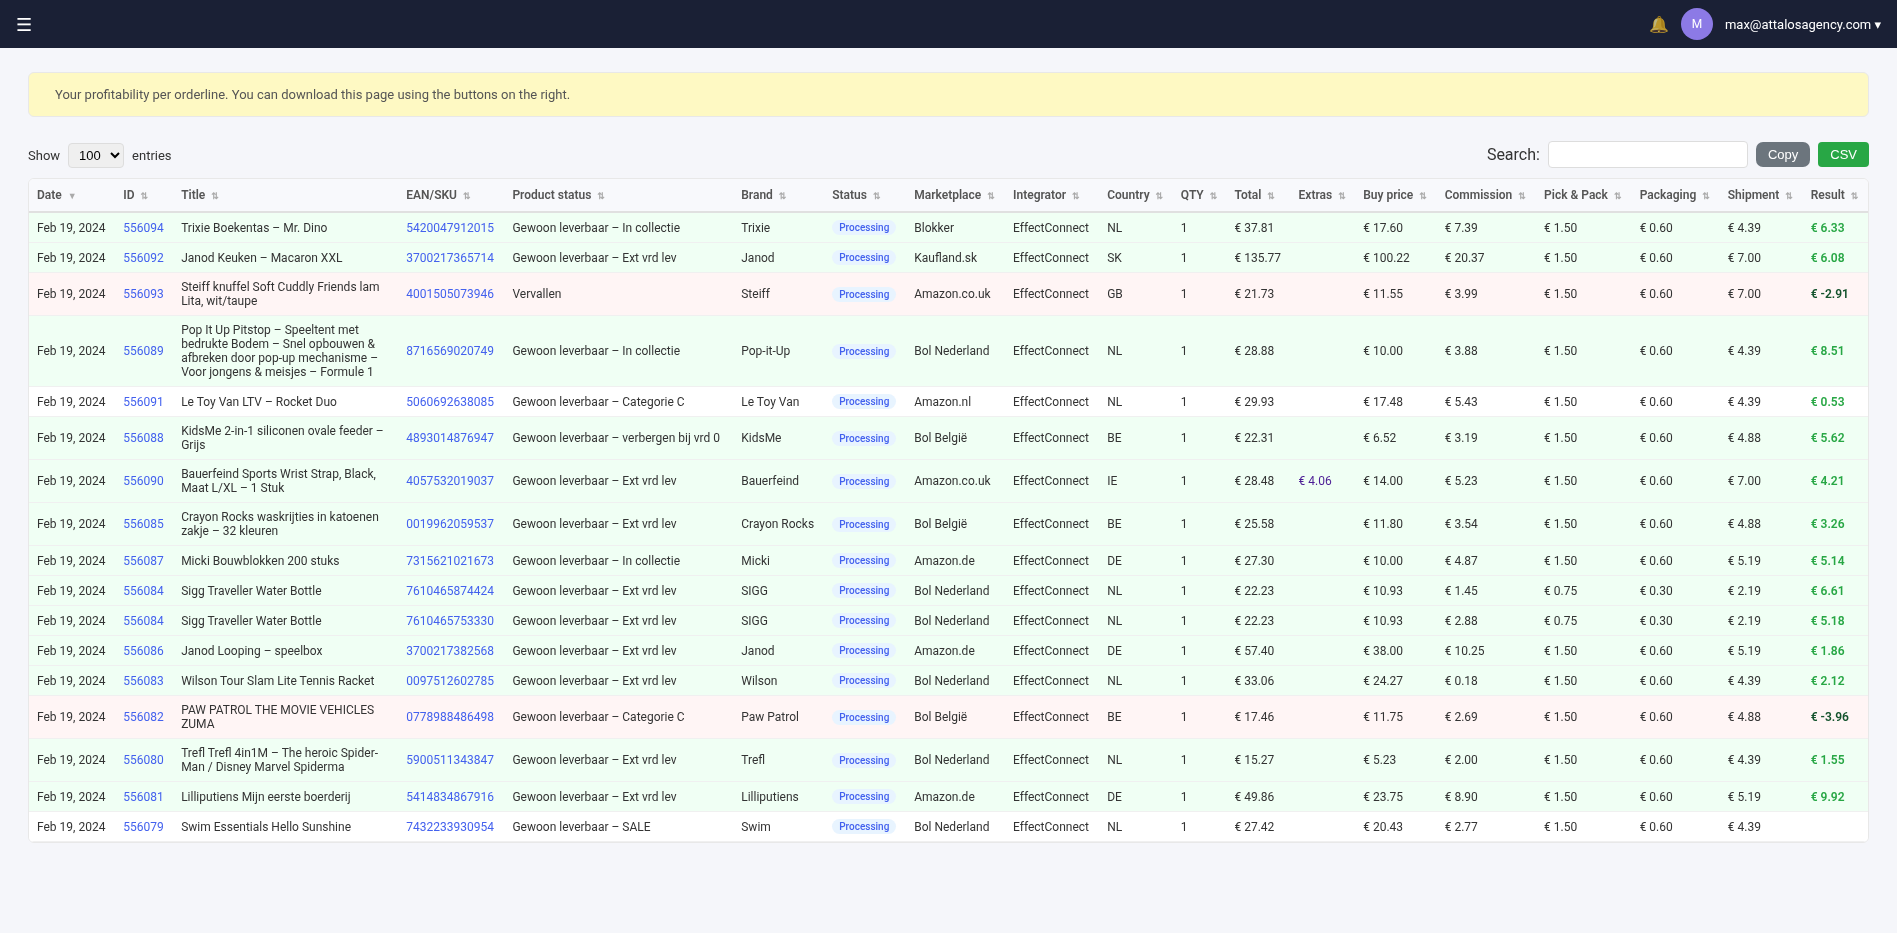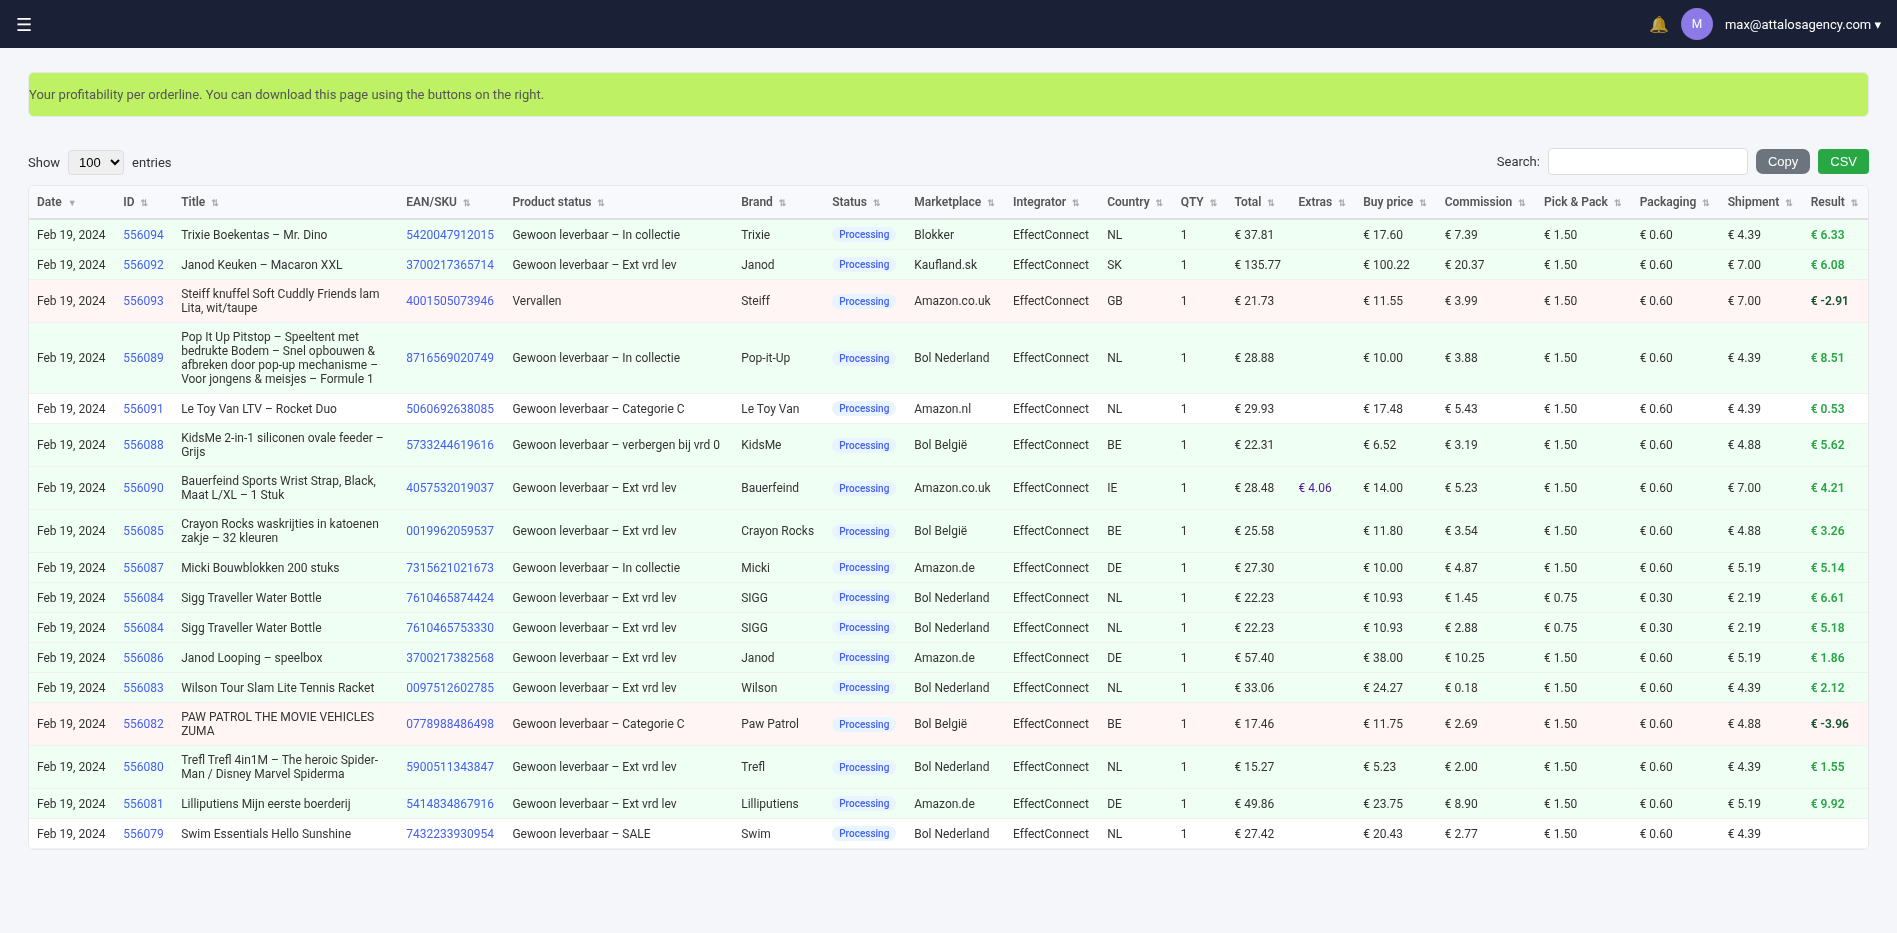--- a/index.html
+++ b/index.html
@@ -38,30 +38,30 @@
       position: absolute; top: -4px; right: -4px; background: #f86c6b;
       width: 14px; height: 14px; border-radius: 50%; font-size: 9px; display: flex; align-items: center; justify-content: center;
     }
     .refresh-btn {
       background: #4361ee; color: #fff; border: none; width: 34px; height: 34px;
       border-radius: 4px; cursor: pointer; display: flex; align-items: center; justify-content: center;
     }
 
     
     .info-box {
-      background: #bef264; border: 1px solid #e8e8e8; border-radius: 6px;
-      padding: 14px 0; margin-bottom: 31px; font-size: 13px; color: #555;
+      background: #fef9c3; border: 1px solid #e8e8e8; border-radius: 6px;
+      padding: 14px 26px; margin-bottom: 24px; font-size: 13px; color: #555;
     }
 
     
     .table-controls { display: flex; align-items: flex-end; justify-content: space-between; margin-bottom: 10px; }
     .show-entries { display: flex; align-items: center; gap: 8px; font-size: 13px; }
     .show-entries select { border: 1px solid #ddd; border-radius: 4px; padding: 3px 6px; font-size: 13px; }
     .search-area { display: flex; align-items: center; gap: 8px; }
-    .search-label { font-size: 13px; }
+    .search-label { font-size: 16px; }
     .search-input { border: 1px solid #ddd; border-radius: 4px; padding: 5px 10px; font-size: 13px; width: 200px; }
     .copy-btn { background: #6c757d; color: #fff; border: none; padding: 5px 12px; border-radius: 7px; cursor: pointer; font-size: 13px; }
     .csv-btn { background: #28a745; color: #fff; border: none; padding: 5px 12px; border-radius: 4px; cursor: pointer; font-size: 13px; }
 
     
     .table-wrapper { overflow-x: auto; background: #fff; border-radius: 6px; border: 1px solid #e8e8e8; }
     table { width: 100%; border-collapse: collapse; font-size: 12px; }
     thead tr { background: #f8f9fc; }
     th {
       padding: 9px 8px; text-align: left; font-weight: 600; color: #555;
@@ -260,21 +260,21 @@
     <td>€ 5.43</td>
     <td>€ 1.50</td>
     <td>€ 0.60</td>
     <td>€ 4.39</td>
     <td class="result-positive">€ 0.53</td>
   </tr>
           <tr class="row-green">
     <td>Feb 19, 2024</td>
     <td><a class="link-id" href="#">556088</a></td>
     <td style="max-width:220px;white-space:normal;">KidsMe 2-in-1 siliconen ovale feeder – Grijs</td>
-    <td><a class="link-id" href="#">5733244619616</a></td>
+    <td><a class="link-id" href="#">4893014876947</a></td>
     <td>Gewoon leverbaar – verbergen bij vrd 0</td>
     <td>KidsMe</td>
     <td><span class="status-badge">Processing</span></td>
     <td>Bol België</td>
     <td>EffectConnect</td>
     <td>BE</td>
     <td>1</td>
     <td>€ 22.31</td>
     <td class=""></td>
     <td>€ 6.52</td>

